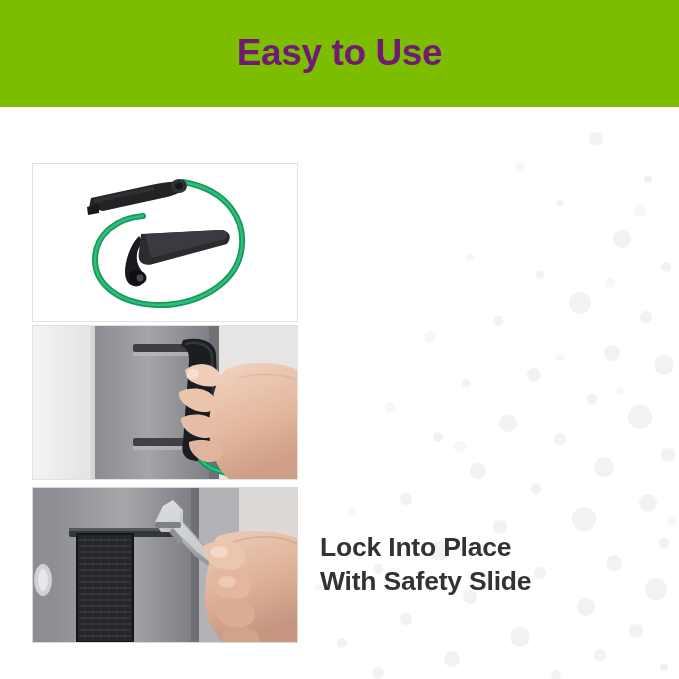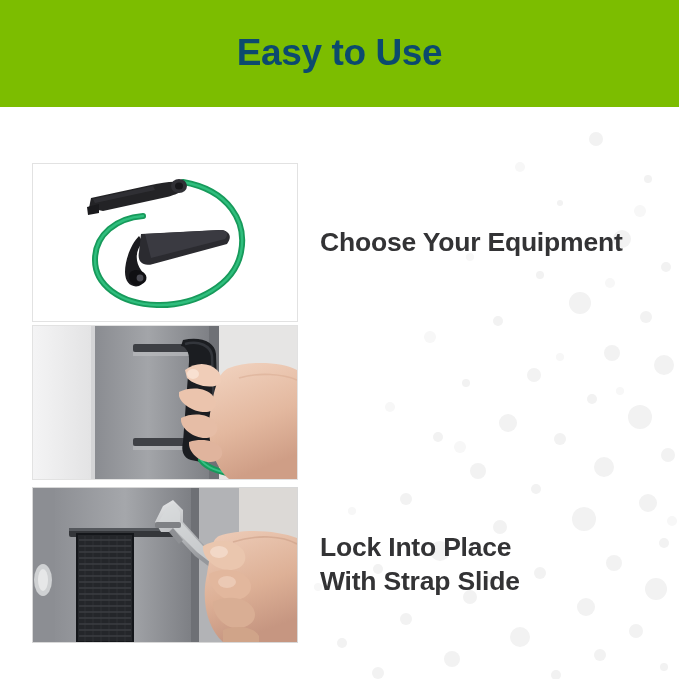--- a/index.html
+++ b/index.html
@@ -35,21 +35,21 @@
     left: 0; top: 0;
     width: 679px;
     height: 107px;
     background: #7cbd00;
     z-index: 3;
     display: flex;
     align-items: center;
     justify-content: center;
   }
   #header-title {
-    color: #0c4a6e;
+    color: #701a75;
     font-size: 37px;
     font-weight: bold;
     letter-spacing: -0.4px;
     line-height: 1;
     margin-top: -2px;
   }
 
   
   .step {
     position: absolute;
@@ -174,21 +174,20 @@
 
         <g>
           <path d="M106 72 C 98 80, 92 96, 92 108 C 92 118, 98 124, 106 122 C 112 120, 112 112, 108 106 C 102 98, 102 86, 110 78 Z" fill="#1b1b1f"></path>
           <path d="M108 70 L 186 66 C 196 66, 200 72, 194 80 L 120 100 C 110 103, 104 98, 106 88 Z" fill="#2b2b30"></path>
           <path d="M112 70 L 188 66 C 194 66, 196 70, 192 75 L 118 94 Z" fill="#3a3a41"></path>
           <path d="M96 112 C 96 106, 104 104, 110 108 C 116 112, 114 120, 106 121 C 100 122, 96 118, 96 112 Z" fill="#101013"></path>
           <circle cx="107" cy="114" r="3.4" fill="#4a4a52"></circle>
         </g>
       </svg>
     </div>
-    <div class="step-caption">Choose Your Equipment</div>
   </div>
 
   <div class="step" id="step2">
     <div class="step-thumb">
       <svg viewBox="0 0 264 153" preserveAspectRatio="none">
         <defs>
           <linearGradient id="railG" x1="0" y1="0" x2="1" y2="0">
             <stop offset="0" stop-color="#8a8c91"></stop>
             <stop offset="0.45" stop-color="#a3a5a9"></stop>
             <stop offset="1" stop-color="#7c7e83"></stop>
@@ -312,16 +311,16 @@
           <path d="M176 86 C 192 78, 210 82, 216 92 C 222 102, 214 112, 200 112 C 186 112, 176 98, 176 88 Z" fill="#e2b79d"></path>
           <path d="M180 114 C 196 106, 214 110, 220 120 C 226 130, 218 140, 204 140 C 190 140, 180 126, 180 116 Z" fill="#d9ae94"></path>
           <path d="M190 142 C 206 136, 222 140, 226 148 L 226 154 L 190 154 Z" fill="#d0a489"></path>
           <ellipse cx="186" cy="64" rx="9" ry="6" fill="#f4dccd" opacity="0.8"></ellipse>
           <ellipse cx="194" cy="94" rx="9" ry="6" fill="#efd0bd" opacity="0.7"></ellipse>
           <path d="M200 54 C 224 46, 250 48, 264 56" fill="none" stroke="#c79a82" stroke-width="1.6" opacity="0.5"></path>
         </g>
       </svg>
     </div>
     <div class="step-caption">Lock Into Place
-With Strap Slide</div>
+With Safety Slide</div>
   </div>
 
 </div>
 
 </body></html>

